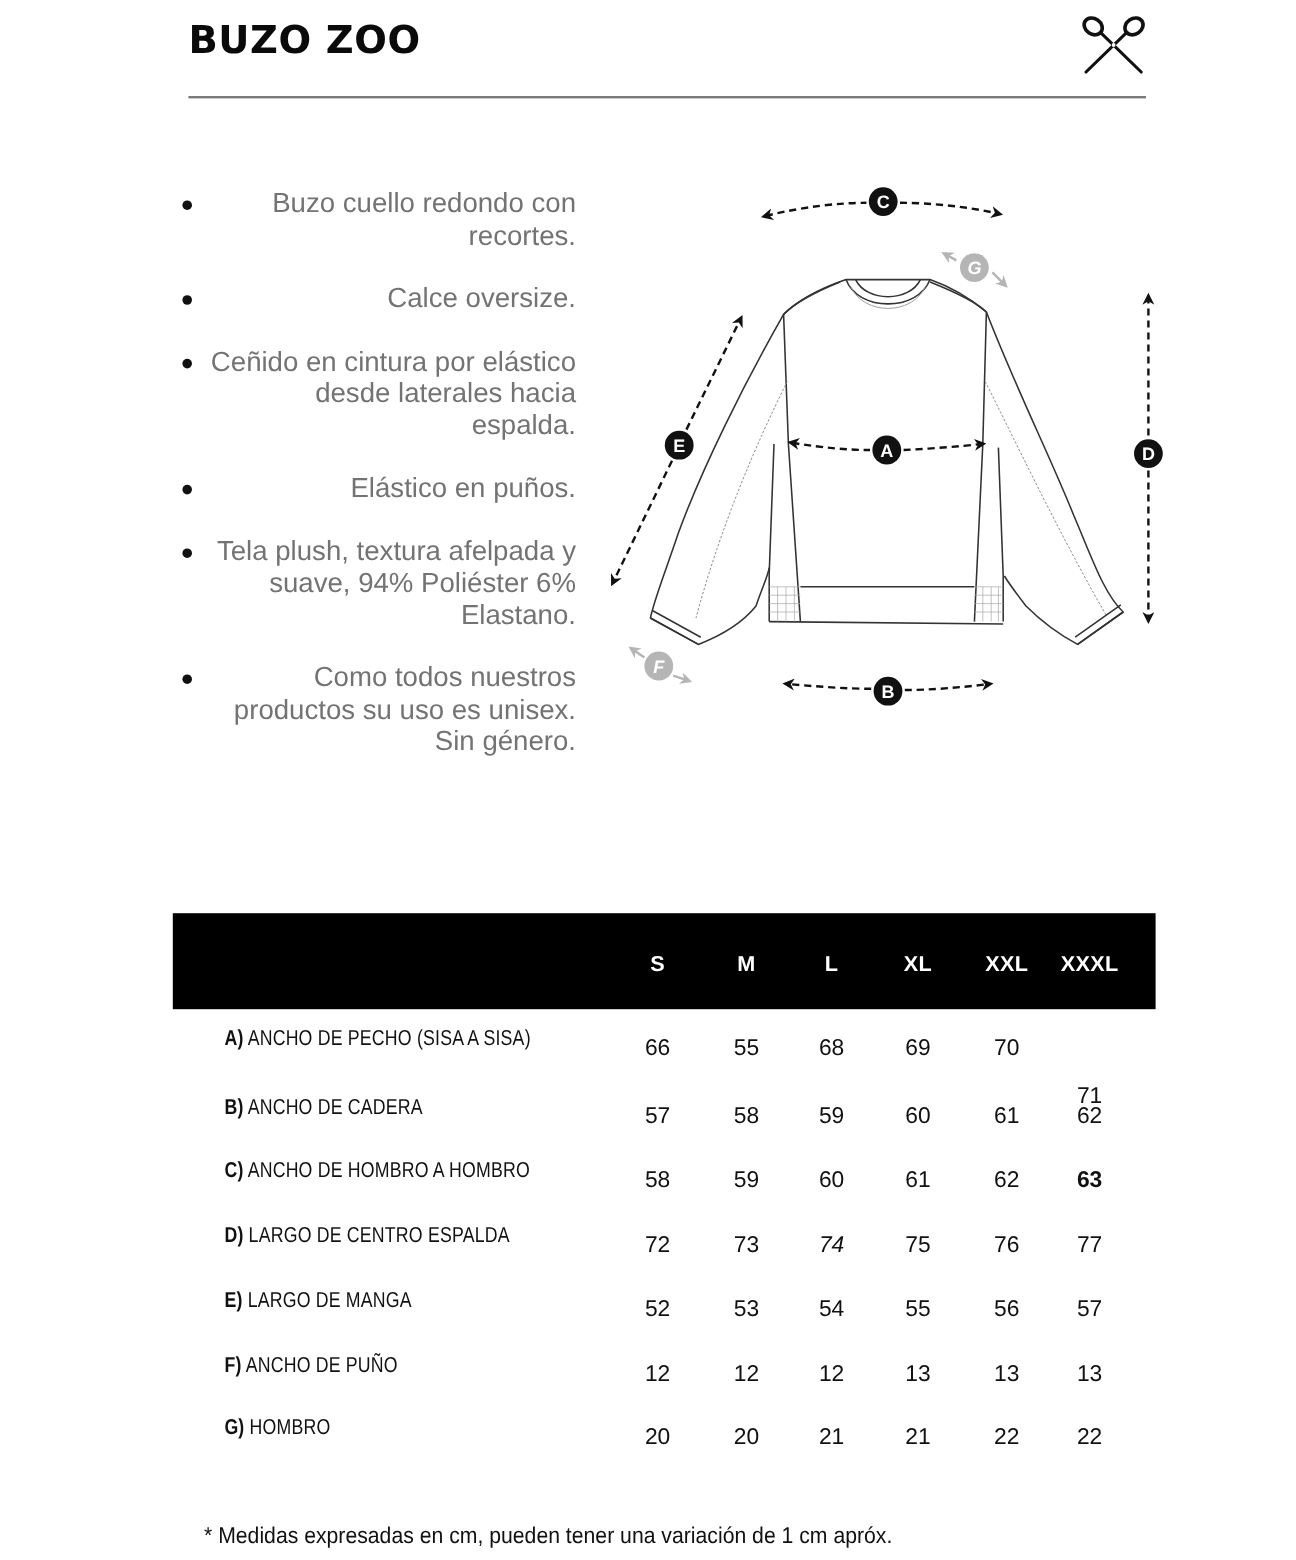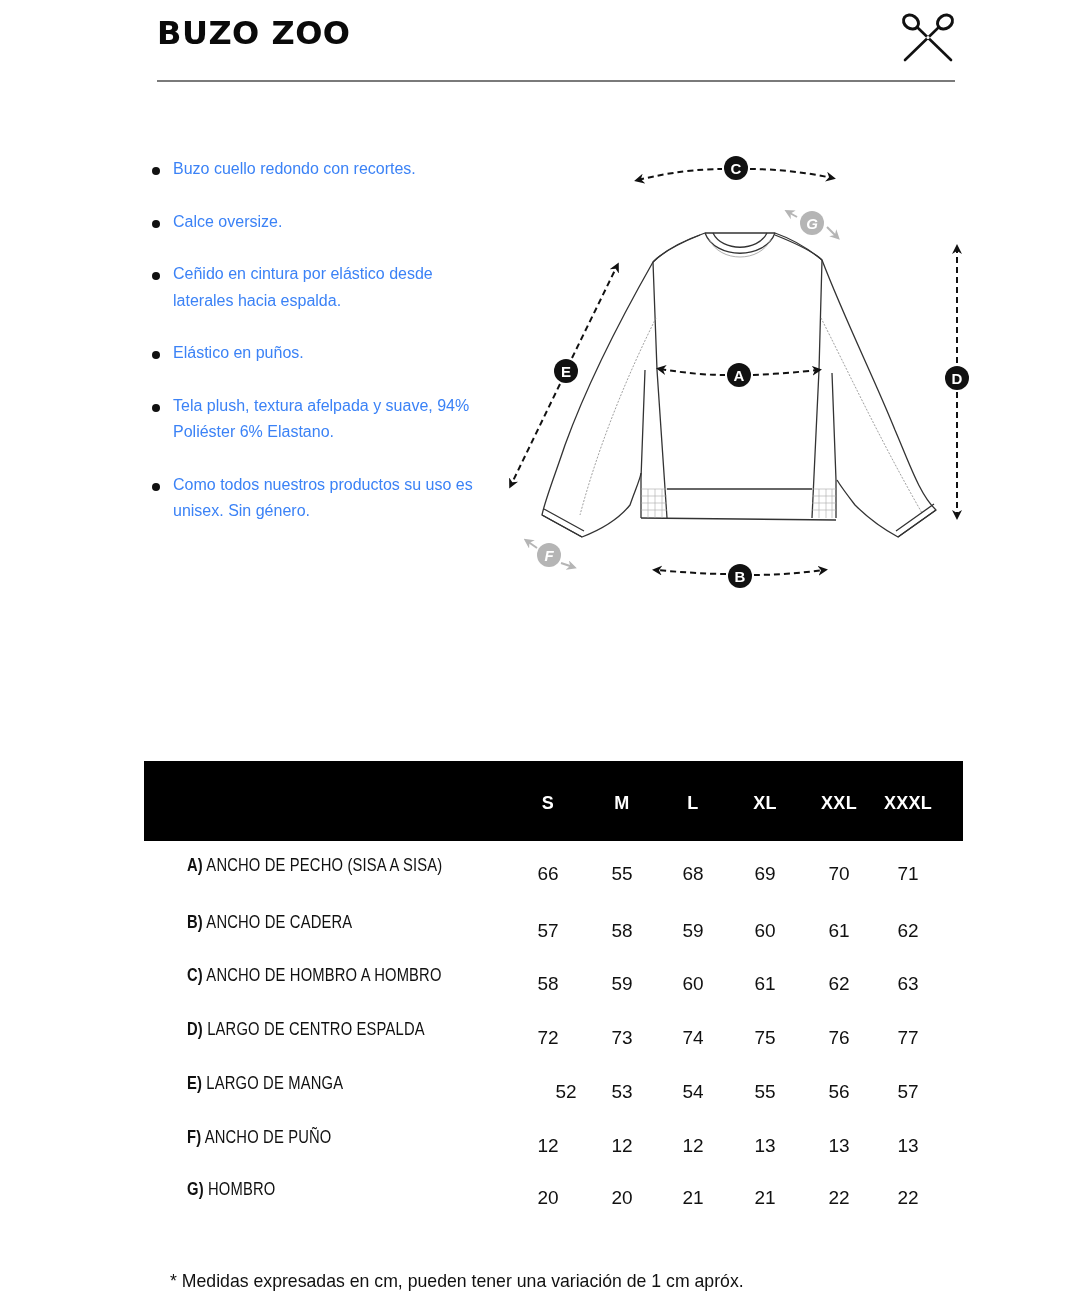--- a/index.html
+++ b/index.html
@@ -4,22 +4,22 @@
 <style>
   html, body { margin: 0; padding: 0; background: #ffffff; }
   body { width: 1080px; height: 1300px; position: relative; overflow: hidden;
          font-family: "Liberation Sans", sans-serif; color: #111; }
   .title { position: absolute; left: 157px; top: 14px; font-size: 32px; font-weight: 700;
            letter-spacing: 0.5px; color: #0a0a0a; font-family: "DejaVu Sans", sans-serif; }
   .scissors { position: absolute; left: 898px; top: 10px; width: 60px; height: 52px; }
   .rule { position: absolute; left: 157px; top: 80px; width: 798px; height: 2px; background: #7a7a7a; }
 
   .features { position: absolute; left: 150px; top: 156px; width: 330px; margin: 0; padding: 0; list-style: none; }
-  .features li { position: relative; padding-left: 23px; font-size: 16px; line-height: 26.5px;
-                 color: #3b82f6; margin-bottom: 26px; font-family: "Liberation Sans", sans-serif; }
+  .features li { position: relative; padding-left: 23px; font-size: 23px; line-height: 26.5px;
+                 color: #737373; margin-bottom: 26px; font-family: "Liberation Sans", sans-serif; text-align: right; }
   .features li .bullet { position: absolute; left: 2px; top: 11px; width: 8px; height: 8px; border-radius: 50%; background: #111; }
 
   .diagram { position: absolute; left: 500px; top: 140px; width: 480px; height: 460px; }
 
   .size-table { position: absolute; left: 144px; top: 761px; width: 819px; }
   .thead { height: 80px; background: #000; position: relative; }
   .thead .sz { position: absolute; top: 32px; color: #fff; font-weight: 700; font-size: 18px;
                transform: translateX(-50%); font-family: "Liberation Sans", sans-serif; letter-spacing: 0.3px; }
   .trow { position: relative; height: 53px; }
   .trow .lbl { position: absolute; left: 43px; top: 14px; font-size: 18px; color: #111;
@@ -154,52 +154,52 @@
       <div class="sz" style="left: 764px;">XXXL</div>
     </div>
   <div id="tbody">
       <div class="trow" style="height: 57px;">
         <div class="lbl"><b>A)</b> <span>ANCHO DE PECHO (SISA A SISA)</span></div>
         <div class="val" style="left: 404px;">66</div>
         <div class="val" style="left: 478px;">55</div>
         <div class="val" style="left: 549px; text-align: center;">68</div>
         <div class="val" style="left: 621px;">69</div>
         <div class="val" style="left: 695px;">70</div>
-        <div class="val" style="left: 764px;">71</div>
+        <div class="val" style="left: 764px; margin-top: 40px;">71</div>
       </div>
       <div class="trow" style="height: 53px;">
         <div class="lbl"><b>B)</b> <span>ANCHO DE CADERA</span></div>
         <div class="val" style="left: 404px;">57</div>
         <div class="val" style="left: 478px;">58</div>
         <div class="val" style="left: 549px;">59</div>
         <div class="val" style="left: 621px;">60</div>
         <div class="val" style="left: 695px;">61</div>
         <div class="val" style="left: 764px;">62</div>
       </div>
       <div class="trow" style="height: 54px;">
         <div class="lbl"><b>C)</b> <span>ANCHO DE HOMBRO A HOMBRO</span></div>
         <div class="val" style="left: 404px;">58</div>
         <div class="val" style="left: 478px;">59</div>
         <div class="val" style="left: 549px;">60</div>
         <div class="val" style="left: 621px;">61</div>
         <div class="val" style="left: 695px;">62</div>
-        <div class="val" style="left: 764px;">63</div>
+        <div class="val" style="left: 764px; font-weight: bold;">63</div>
       </div>
       <div class="trow" style="height: 54px;">
         <div class="lbl"><b>D)</b> <span>LARGO DE CENTRO ESPALDA</span></div>
         <div class="val" style="left: 404px;">72</div>
         <div class="val" style="left: 478px;">73</div>
-        <div class="val" style="left: 549px;">74</div>
+        <div class="val" style="left: 549px; font-style: italic;">74</div>
         <div class="val" style="left: 621px;">75</div>
         <div class="val" style="left: 695px;">76</div>
         <div class="val" style="left: 764px;">77</div>
       </div>
       <div class="trow" style="height: 54px;">
         <div class="lbl"><b>E)</b> <span>LARGO DE MANGA</span></div>
-        <div class="val" style="left: 404px; margin-left: 18px;">52</div>
+        <div class="val" style="left: 404px;">52</div>
         <div class="val" style="left: 478px; text-align: center;">53</div>
         <div class="val" style="left: 549px;">54</div>
         <div class="val" style="left: 621px;">55</div>
         <div class="val" style="left: 695px;">56</div>
         <div class="val" style="left: 764px;">57</div>
       </div>
       <div class="trow" style="height: 52px;">
         <div class="lbl"><b>F)</b> <span>ANCHO DE PUÑO</span></div>
         <div class="val" style="left: 404px;">12</div>
         <div class="val" style="left: 478px;">12</div>

